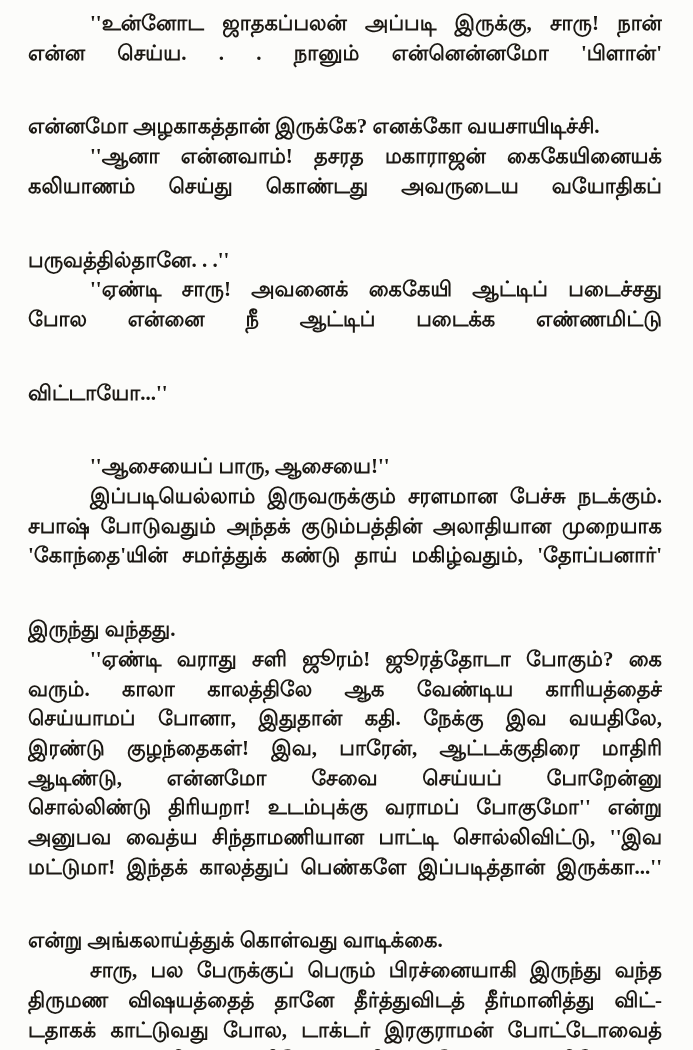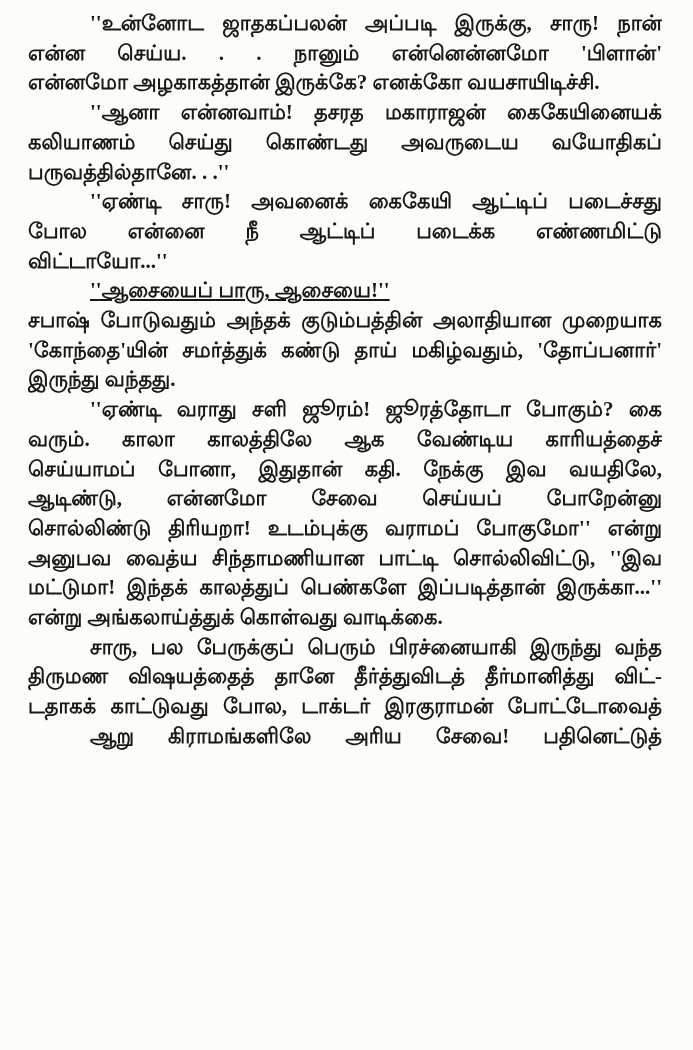--- a/index.html
+++ b/index.html
@@ -35,25 +35,25 @@
     text-align: justify;
     text-align-last: justify;
     white-space: normal;
     overflow: hidden;
   }
   .line.first {
     padding-left: 62px;
   }
   .line.last {
     text-align-last: left;
+    margin-top: 44px;
   }
   
   .line.first.last {
     text-align-last: left;
-    text-decoration: underline;
   }
 </style>
 </head>
 <body>
 
 <div class="page">
   <div class="text-column">
       <div class="paragraph">
         <div class="line first">''உன்னோட ஜாதகப்பலன் அப்படி இருக்கு, சாரு! நான்</div>
         <div class="line">என்ன செய்ய. . . நானும் என்னென்னமோ 'பிளான்'</div>
@@ -66,28 +66,30 @@
       </div>
       <div class="paragraph">
         <div class="line first">''ஏண்டி சாரு! அவனைக் கைகேயி ஆட்டிப் படைச்சது</div>
         <div class="line">போல என்னை நீ ஆட்டிப் படைக்க எண்ணமிட்டு</div>
         <div class="line last">விட்டாயோ...''</div>
       </div>
       <div class="paragraph">
         <div class="line first last">''ஆசையைப் பாரு, ஆசையை!''</div>
       </div>
       <div class="paragraph">
+        <div class="line first">இப்படியெல்லாம் இருவருக்கும் சரளமான பேச்சு நடக்கும்.</div>
         <div class="line">சபாஷ் போடுவதும் அந்தக் குடும்பத்தின் அலாதியான முறையாக</div>
         <div class="line">'கோந்தை'யின் சமர்த்துக் கண்டு தாய் மகிழ்வதும், 'தோப்பனார்'</div>
         <div class="line last">இருந்து வந்தது.</div>
       </div>
       <div class="paragraph">
         <div class="line first">''ஏண்டி வராது சளி ஜூரம்! ஜூரத்தோடா போகும்? கை</div>
         <div class="line">வரும். காலா காலத்திலே ஆக வேண்டிய காரியத்தைச்</div>
         <div class="line">செய்யாமப் போனா, இதுதான் கதி. நேக்கு இவ வயதிலே,</div>
+        <div class="line">இரண்டு குழந்தைகள்! இவ, பாரேன்,  ஆட்டக்குதிரை மாதிரி</div>
         <div class="line">ஆடிண்டு, என்னமோ சேவை செய்யப் போறேன்னு</div>
         <div class="line">சொல்லிண்டு திரியறா! உடம்புக்கு வராமப் போகுமோ'' என்று</div>
         <div class="line">அனுபவ வைத்ய சிந்தாமணியான பாட்டி சொல்லிவிட்டு, ''இவ</div>
         <div class="line">மட்டுமா! இந்தக் காலத்துப் பெண்களே இப்படித்தான் இருக்கா...''</div>
         <div class="line last">என்று அங்கலாய்த்துக் கொள்வது வாடிக்கை.</div>
       </div>
       <div class="paragraph">
         <div class="line first">சாரு, பல பேருக்குப் பெரும் பிரச்னையாகி இருந்து வந்த</div>
         <div class="line">திருமண விஷயத்தைத் தானே தீர்த்துவிடத் தீர்மானித்து விட்-</div>
         <div class="line">டதாகக் காட்டுவது போல, டாக்டர் இரகுராமன் போட்டோவைத்</div>

